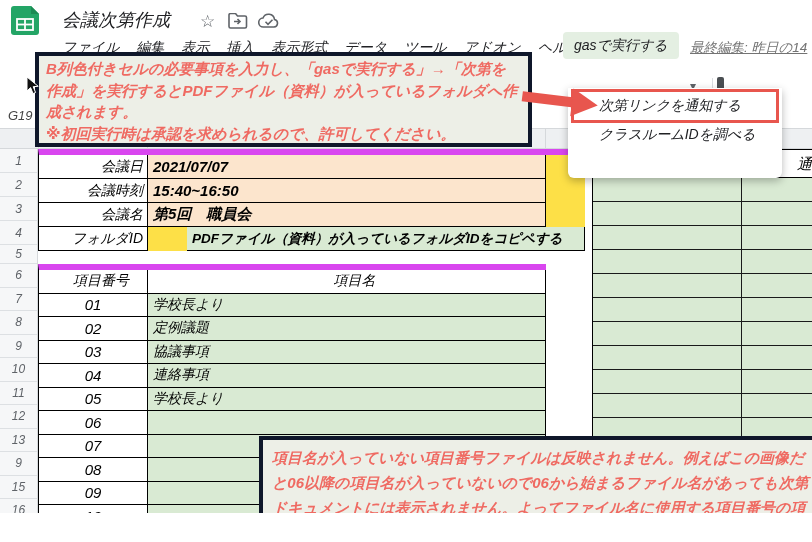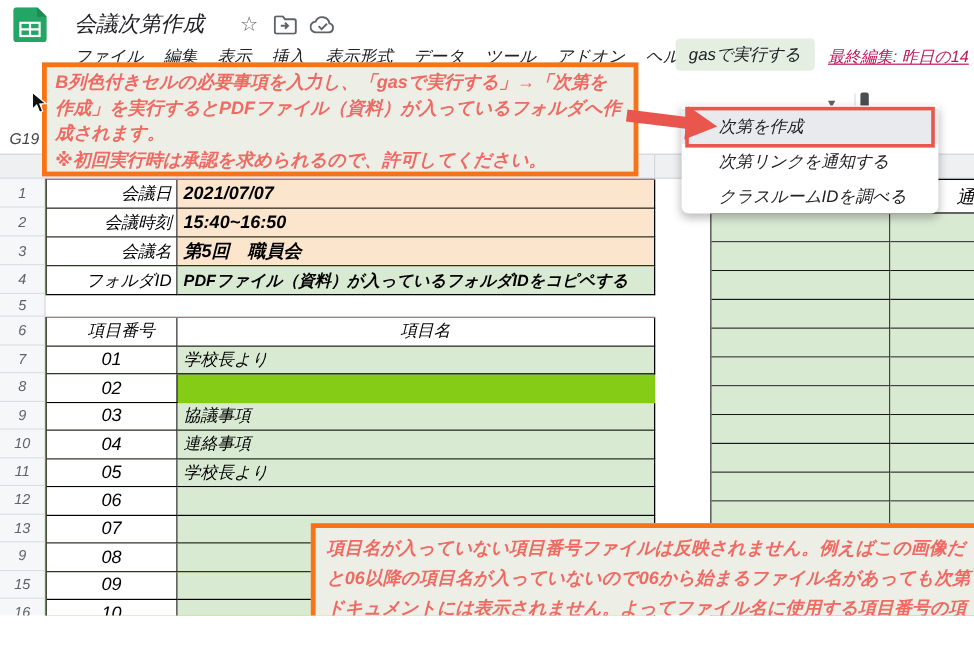--- a/index.html
+++ b/index.html
@@ -8,21 +8,21 @@
   #app { position:relative; width:812px; height:513px; overflow:hidden; background:#fff;font-style:italic; }
 
   
   .topbar { position:absolute; left:0; top:0; width:812px; height:36px; background:#fff; }
   .doc-title { position:absolute; left:62px; top:8px; font-size:18px; color:#202124; white-space:nowrap; }
   .title-icon { position:absolute; top:11px; font-size:17px; color:#5f6368; }
   .menubar { position:absolute; left:62px; top:36px; height:24px; display:flex; gap:17px; align-items:center; }
   .menubar span { font-size:14px; color:#202124; white-space:nowrap; cursor:default; }
   .gas-chip { position:absolute; left:563px; top:32px; height:27px; line-height:27px; padding:0 11px;
               background:#e4efe2; border-radius:4px; font-size:14px; color:#202124; white-space:nowrap; }
-  .last-edit { position:absolute; left:690px; top:39px; font-size:13.5px; color:#be185d;
+  .last-edit { position:absolute; left:690px; top:39px; font-size:13.5px; color:#737373;
                text-decoration:underline; white-space:nowrap; }
 
   
   .tb-caret { position:absolute; left:690px; top:79px; font-size:12px; color:#5f6368; }
   .tb-divider { position:absolute; left:712px; top:78px; width:1px; height:21px; background:#dadce0; }
   .tb-frag { position:absolute; left:717px; top:77px; width:7px; height:20px; background:#4a4e52; border-radius:2px; }
 
   
   .namebox-row { position:absolute; left:0; top:106px; width:812px; height:22px; background:#fff; }
   .namebox { position:absolute; left:8px; top:2px; font-size:13px; color:#444; }
@@ -33,47 +33,47 @@
                 border-top:1px solid #d5d8db; border-bottom:1px solid #d5d8db; }
   .colheaders i { position:absolute; top:0; width:1px; height:21px; background:#d5d8db; }
 
   
   .rowheaders { position:absolute; left:0; top:149px; width:38px; height:389px; background:#f6f7f8;
                 border-right:1px solid #d5d8db; display:flex; flex-direction:column; overflow:hidden; }
   .rowheaders div { flex:none; display:flex; align-items:center; justify-content:center;
                     font-size:12px; color:#5f6368; border-bottom:1px solid #dde0e3; }
   .h24{height:24px} .h19{height:19px} .h235{height:23.5px} .h16{height:16px}
 
-  .tbl { position:absolute; border-top:1px solid #d946ef; border-left:1px solid #000; background:#84cc16; }
+  .tbl { position:absolute; border-top:6px solid #d946ef; border-left:1px solid #000; background:#fde047; }
   .trow { display:flex; }
   .cell { border-right:1px solid #000; border-bottom:1px solid #000; overflow:hidden;
           display:flex; align-items:center; font-size:14px; color:#000; white-space:nowrap; }
   .lab { width:109px; justify-content:flex-end; padding-right:4px; background:#fff; }
   .val { width:398px; padding-left:5px; font-weight:bold; font-size:15px; }
   .bg-cream { background:#fce5cd; }
   .bg-green { background:#d9ead3; }
-  .val.small { font-size:13.5px; }
+  .val.small { font-size:13.5px;margin-left:39px; }
   .num { width:109px; justify-content:center; background:#fff; font-size:15px; }
   .iname { width:398px; padding-left:5px; background:#d9ead3; }
   .ihead { font-size:14px; font-weight:normal; background:#fff; justify-content:center; padding-left:16px; }
 
   
   .rtable { position:absolute; left:592px; top:149px; width:220px; border-left:1px solid #000;
             border-top:1px solid #000; }
   .rt-head { height:28px; background:#fff; border-bottom:1px solid #000; position:relative; overflow:hidden; }
   .rt-head span { position:absolute; left:204px; top:5px; font-size:15px; color:#000; }
   .rt-row { display:flex; height:24px; }
   .rt-c1 { width:150px; background:#d9ead3; border-right:1px solid #1a1a1a; border-bottom:1px solid #1a1a1a; }
   .rt-c2 { width:70px; background:#d9ead3; border-bottom:1px solid #1a1a1a; }
 
   .bottom-strip { position:absolute; left:0; top:538px; width:812px; height:4px;
                   background:#e9ebee; border-top:1px solid #c9ccd0; }
 
   
-  .note { position:absolute; background:#edefe7; border:4px solid #f97316; color:#ef6a62;
+  .note { position:absolute; background:#edefe7; border:4px solid #0f172a; color:#ef6a62;
           font-weight:bold; font-size:15px; z-index:5; }
   .note-top { left:35px; top:52px; width:497px; height:95px; line-height:21.5px; padding:2px 7px; }
   .note-bottom { left:259px; top:436px; width:569px; height:104px; line-height:25px; padding:5px 9px; }
   .dotted-u { text-decoration-line:underline; text-decoration-style:dotted; text-decoration-thickness:3px;
               text-underline-offset:5px; text-decoration-color:#e8564e; }
 
   
   .dropdown { position:absolute; left:568px; top:88px; width:214px; height:90px; background:#fff; z-index:6;
               border-radius:0 0 6px 6px; box-shadow:0 3px 8px rgba(0,0,0,.28); padding-top:3px; }
   .dd-item { height:29px; line-height:29px; padding-left:31px; font-size:14px; color:#202124; white-space:nowrap; }
@@ -190,20 +190,21 @@
     <div class="trow">
       <div class="cell num ihead h235">項目番号</div>
       <div class="cell iname ihead h235">項目名</div>
     </div>
     <div class="trow">
       <div class="cell num h235">01</div>
       <div class="cell iname h235">学校長より</div>
     </div>
     <div class="trow">
       <div class="cell num h235">02</div>
+      <div class="cell iname h235">定例議題</div>
     </div>
     <div class="trow">
       <div class="cell num h235">03</div>
       <div class="cell iname h235">協議事項</div>
     </div>
     <div class="trow">
       <div class="cell num h235">04</div>
       <div class="cell iname h235">連絡事項</div>
     </div>
     <div class="trow">
@@ -302,21 +303,20 @@
 
   <div class="note note-top">
     <span>B列色付きセルの必要事項を入力し、「gasで実行する」→「次第を作成」を実行するとPDFファイル（資料）が入っているフォルダへ作成されます。</span><br>
     <span>※初回実行時は承認を求められるので、許可してください。</span>
   </div>
   <div class="note note-bottom">
     <span>項目名が入っていない項目番号ファイルは反映されません。例えばこの画像だと06以降の項目名が入っていないので06から始まるファイル名があっても次第ドキュメントには表示されません。よって</span><span class="dotted-u">ファイル名に使用する項目番号の項目名は必ず入力してください。</span>
   </div>
 
   <div class="dropdown">
-    <div class="dd-item hl">次第を作成</div>
     <div class="dd-item">次第リンクを通知する</div>
     <div class="dd-item">クラスルームIDを調べる</div>
   </div>
   <div class="red-rect"></div>
   <div class="red-arrow">
     <div class="tail"></div>
       <div class="head"></div>
   </div>
 
 </div>

